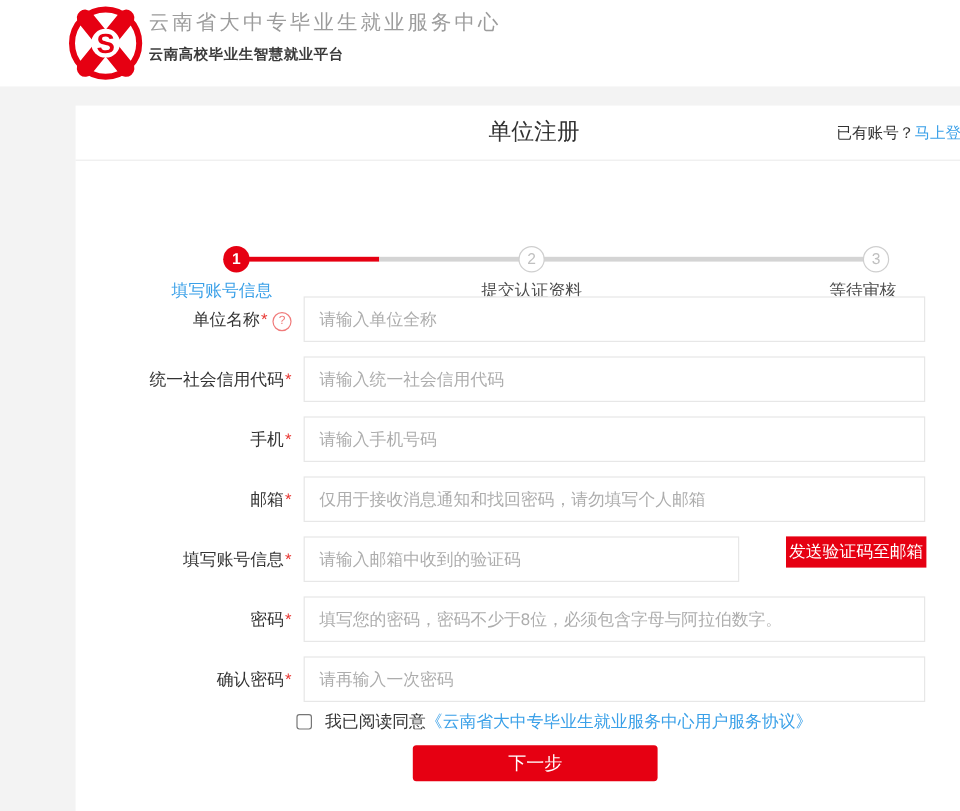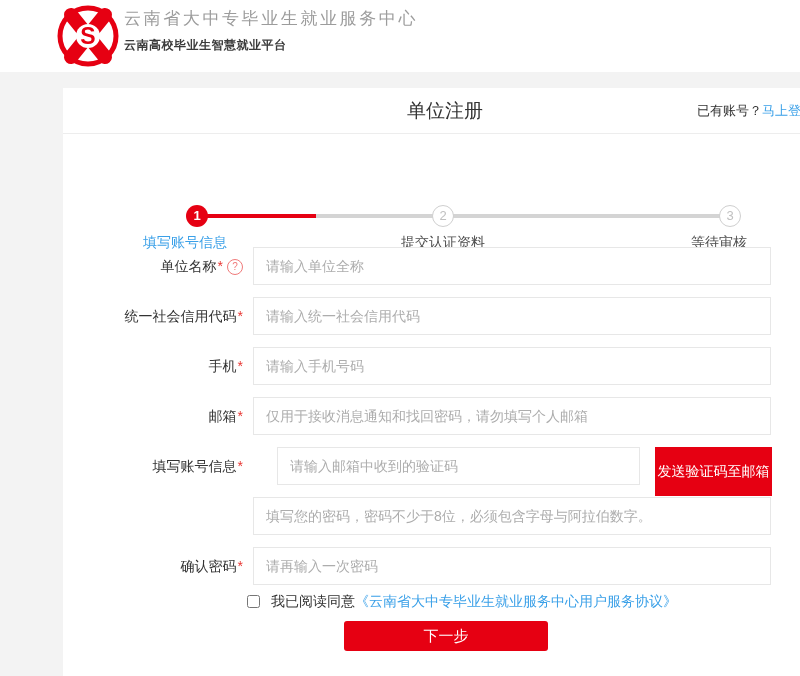--- a/index.html
+++ b/index.html
@@ -35,22 +35,22 @@
   
   .frow{position:absolute;left:0;width:764px;height:38px;}
   .flabel{position:absolute;left:0;top:0;width:180px;text-align:right;line-height:38px;font-size:14px;color:#333;white-space:nowrap;}
   .req{color:#e83632;margin-left:1px;}
   .help-icon{display:inline-block;width:14px;height:14px;border:1px solid #f07a7a;border-radius:50%;
     color:#f07a7a;font-size:10px;line-height:14px;text-align:center;vertical-align:1px;margin-left:4px;cursor:pointer;}
   .finput{position:absolute;left:190px;top:0;height:38px;width:518px;box-sizing:border-box;
     border:1px solid #e7e7e7;background:#fff;padding:0 12px;font-size:14px;color:#333;outline:none;
     font-family:"Liberation Sans","DejaVu Sans",sans-serif;}
   .finput::placeholder{color:#adadad;opacity:1;}
-  .finput.short{width:363px;margin-left:24px;}
-  .send-code-btn{position:absolute;left:592px;top:0;width:117px;height:49px;background:#e60012;color:#fff;
+  .finput.short{width:363px;}
+  .send-code-btn{position:absolute;left:592px;top:0;width:117px;height:26px;background:#e60012;color:#fff;
     border:none;font-size:14px;cursor:pointer;padding:0;font-family:"Liberation Sans","DejaVu Sans",sans-serif;}
 
   
   .agreement{position:absolute;left:184px;top:505px;height:20px;font-size:14px;color:#333;white-space:nowrap;}
   .agreement input{width:13px;height:13px;margin:0 7px 0 0;vertical-align:-2px;}
   .agreement a{color:#3aa0e8;text-decoration:none;}
   .next-btn{position:absolute;left:281px;top:533px;width:204px;height:30px;background:#e60012;color:#fff;
     border:none;border-radius:3px;font-size:15px;cursor:pointer;font-family:"Liberation Sans","DejaVu Sans",sans-serif;}
 </style>
 </head>
@@ -125,20 +125,23 @@
 
     <div class="frow" style="top:359px;">
       <div class="flabel">
         <span>填写账号信息</span><span class="req">*</span>
       </div>
       <input class="finput short" type="text" placeholder="请输入邮箱中收到的验证码" style="">
       <button class="send-code-btn">发送验证码至邮箱</button>
     </div>
 
     <div class="frow" style="top:409px;">
+      <div class="flabel">
+        <span>密码</span><span class="req">*</span>
+      </div>
       <input class="finput" type="text" placeholder="填写您的密码，密码不少于8位，必须包含字母与阿拉伯数字。" style="">
     </div>
 
     <div class="frow" style="top:459px;">
       <div class="flabel">
         <span>确认密码</span><span class="req">*</span>
       </div>
       <input class="finput" type="text" placeholder="请再输入一次密码" style="">
     </div>
 

